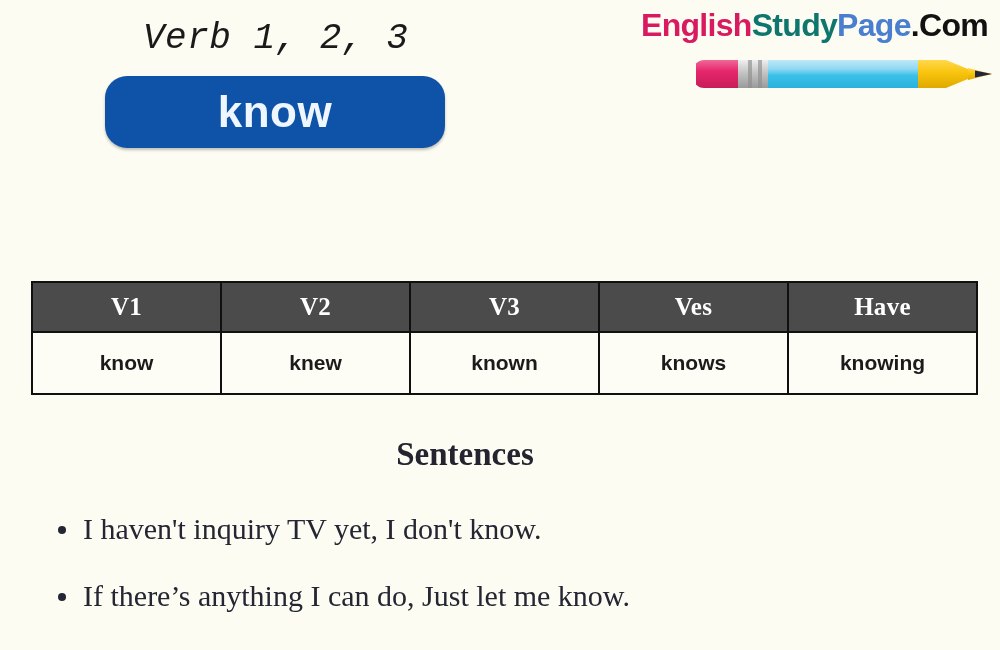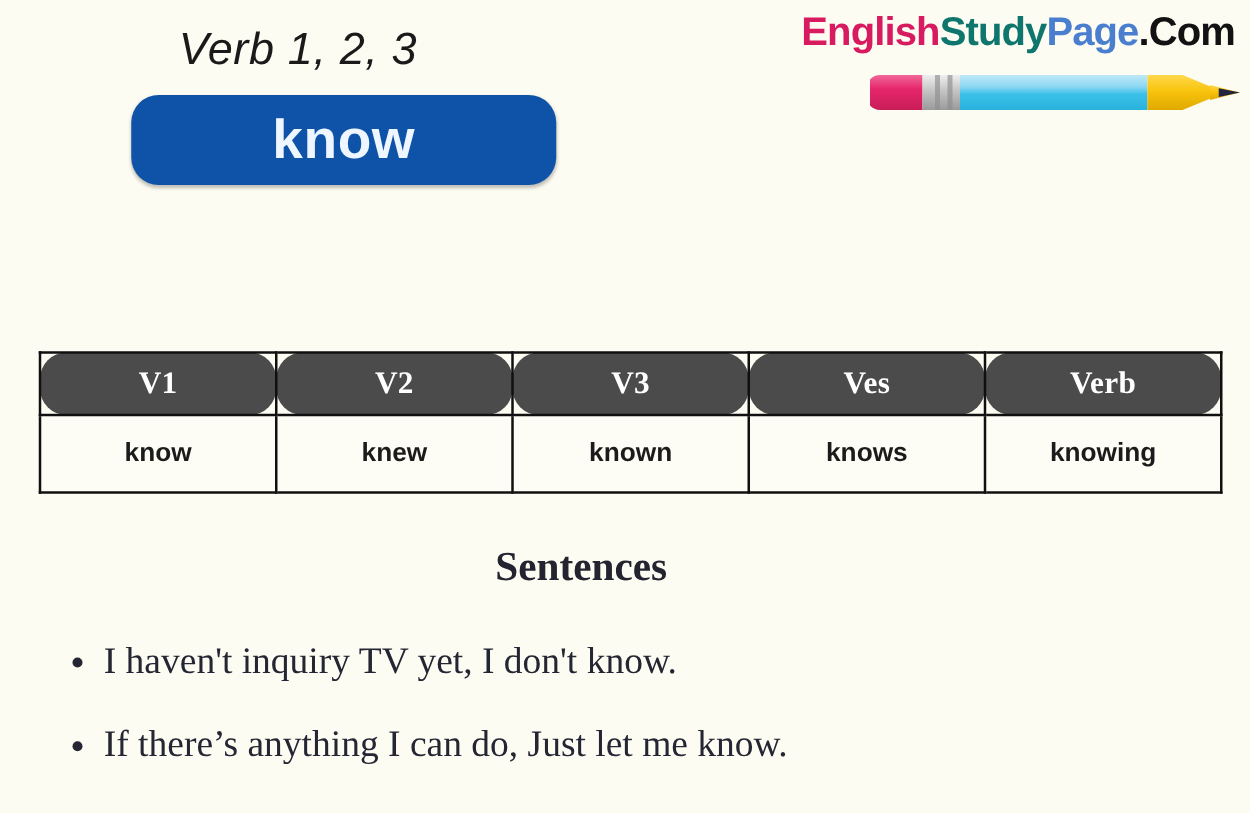--- a/index.html
+++ b/index.html
@@ -20,21 +20,21 @@
     position: absolute;
     top: 0; left: 0;
     width: 1000px;
     height: 160px;
   }
 
   .page-title {
     position: absolute;
     left: 143px;
     top: 18px;
-    font-family: Liberation Sans, sans-serif;
+    font-family: Liberation Mono, monospace;
     font-style: italic;
     font-size: 36px;
     font-weight: 400;
     color: #1a1a1a;
     letter-spacing: 0.5px;
     white-space: nowrap;
   }
 
   .verb-pill {
     position: absolute;
@@ -133,21 +133,20 @@
     vertical-align: middle;
   }
   .verb-table th {
     background: #4b4b4b;
     color: #ffffff;
     font-family: "Liberation Serif", serif;
     font-weight: bold;
     font-size: 25px;
     height: 46px;
     letter-spacing: 0.3px;
-    border-radius: 21px;
   }
   .verb-table td {
     background: #fdfcf5;
     color: #1b1b1b;
     font-family: "Liberation Sans", sans-serif;
     font-weight: bold;
     font-size: 21px;
     height: 58px;
   }
 
@@ -250,21 +249,21 @@
 <div class="definitions">
 </div>
 
 <table class="verb-table">
   <thead>
     <tr>
       <th>V1</th>
       <th>V2</th>
       <th>V3</th>
       <th>Ves</th>
-      <th>Verb</th>
+      <th>Have</th>
     </tr>
   </thead>
   <tbody>
     <tr>
       <td>know</td>
       <td>knew</td>
       <td>known</td>
       <td>knows</td>
       <td>knowing</td>
     </tr>

